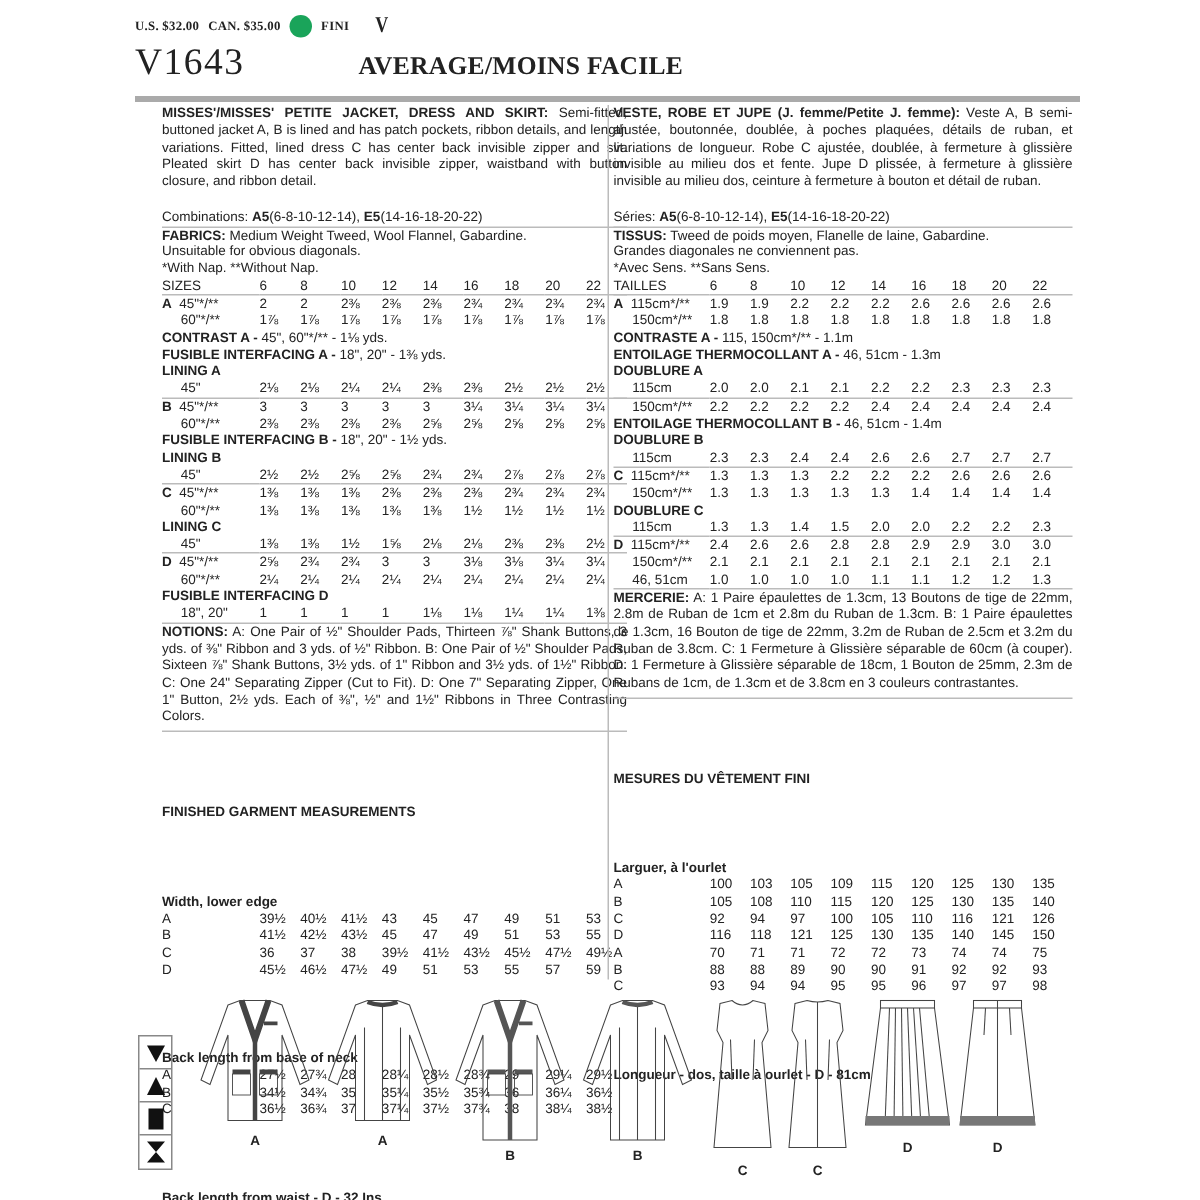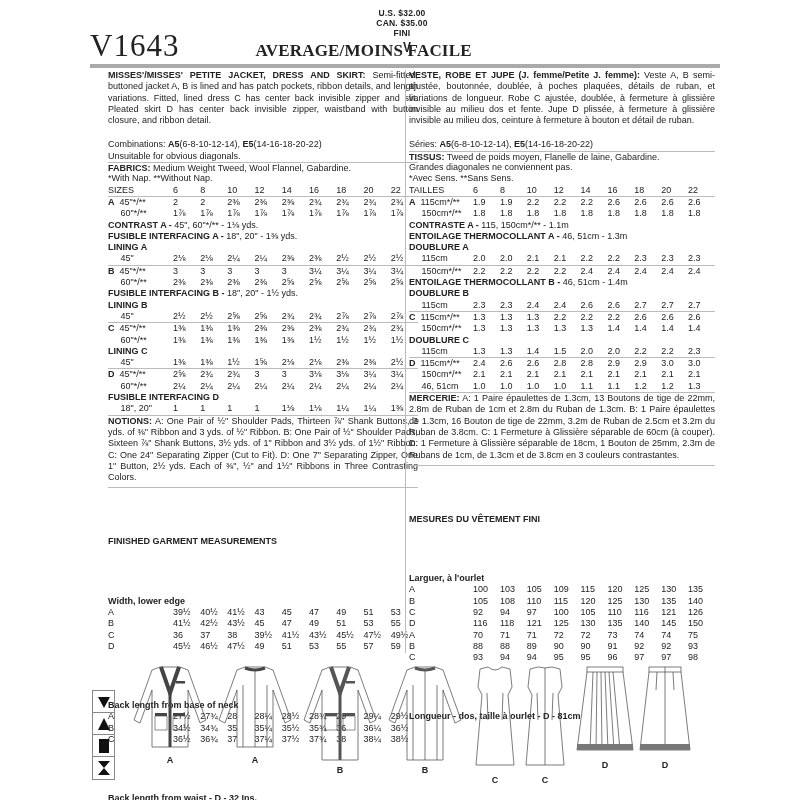--- a/index.html
+++ b/index.html
@@ -1,23 +1,23 @@
 <!DOCTYPE html>
 <html><head>
 <meta charset="utf-8">
 <style>
   * { box-sizing: border-box; margin: 0; padding: 0; }
   body { width: 800px; height: 800px; background: #fff; font-family: "Liberation Sans", sans-serif; color: #222; position: relative; overflow: hidden; }
   .header { position: absolute; left: 90px; top: 8px; width: 630px; }
-  .price-row { display: flex; align-items: center; font-family: Liberation Sans, sans-serif; font-weight: bold; font-size: 8.5px; height: 18px; letter-spacing: 0.2px; flex-direction: column; }
+  .price-row { display: flex; align-items: center; font-family: Liberation Serif, serif; font-weight: bold; font-size: 8.5px; height: 18px; letter-spacing: 0.2px; }
   .price-row span { margin-right: 6px; }
   .green-dot { width: 15px; height: 15px; border-radius: 50%; background: #1aa45a; display: inline-block; margin-right: 9px; }
   .v-logo { font-size: 15px; font-weight: bold; margin-left: 10px; transform: scaleX(0.8); }
   .title-row { display: flex; align-items: baseline; margin-top: 2px; height: 38px; }
-  .pattern-num { font-family: "Liberation Serif", serif; font-size: 31px; letter-spacing: 1px; }
+  .pattern-num { font-family: "Liberation Serif", serif; font-size: 25px; letter-spacing: 1px; }
   .difficulty { font-family: "Liberation Serif", serif; font-weight: bold; font-size: 17px; margin-left: 76px; letter-spacing: 0.2px; }
   .top-rule { position: absolute; left: 90px; top: 64px; width: 630px; height: 4px; background: #aaa; }
   .col { position: absolute; top: 70px; width: 310px; font-size: 9px; line-height: 11.3px; }
   .col-left { left: 108px; }
   .col-right { left: 405px; border-left: 1px solid #bbb; padding-left: 3px; height: 583px; }
   .desc { text-align: justify; margin-bottom: 13px; }
   b { font-weight: bold; }
   .hd { font-weight: bold; margin-top: 48px; }
   table { border-collapse: collapse; width: 100%; font-size: 9px; }
   td { padding: 0; height: 11.3px; line-height: 11.3px; white-space: nowrap; }
@@ -49,22 +49,22 @@
   <div class="title-row">
     <span class="pattern-num">V1643</span>
     <span class="difficulty">AVERAGE/MOINS FACILE</span>
   </div>
 </div>
 <div class="top-rule"></div>
 
 <div class="col col-left" id="en">
   <div class="desc"><b>MISSES'/MISSES' PETITE JACKET, DRESS AND SKIRT:</b><span> Semi-fitted, buttoned jacket A, B is lined and has patch pockets, ribbon details, and length variations. Fitted, lined dress C has center back invisible zipper and slit. Pleated skirt D has center back invisible zipper, waistband with button closure, and ribbon detail.</span></div>
   <div class="line"><span>Combinations: </span><b>A5</b><span>(6-8-10-12-14), </span><b>E5</b><span>(14-16-18-20-22)</span></div>
+  <div class="line" style="border-top:1px solid #bbb"><b>FABRICS:</b><span> Medium Weight Tweed, Wool Flannel, Gabardine.</span></div>
   <div class="line">Unsuitable for obvious diagonals.</div>
-  <div class="line" style="border-top:1px solid #bbb"><b>FABRICS:</b><span> Medium Weight Tweed, Wool Flannel, Gabardine.</span></div>
   <div class="line">*With Nap. **Without Nap.</div>
   <table>
       <tbody class="ytab">
         <tr class="sep">
           <td class="lbl">SIZES</td>
           <td class="v">6</td>
           <td class="v">8</td>
           <td class="v">10</td>
           <td class="v">12</td>
           <td class="v">14</td>

